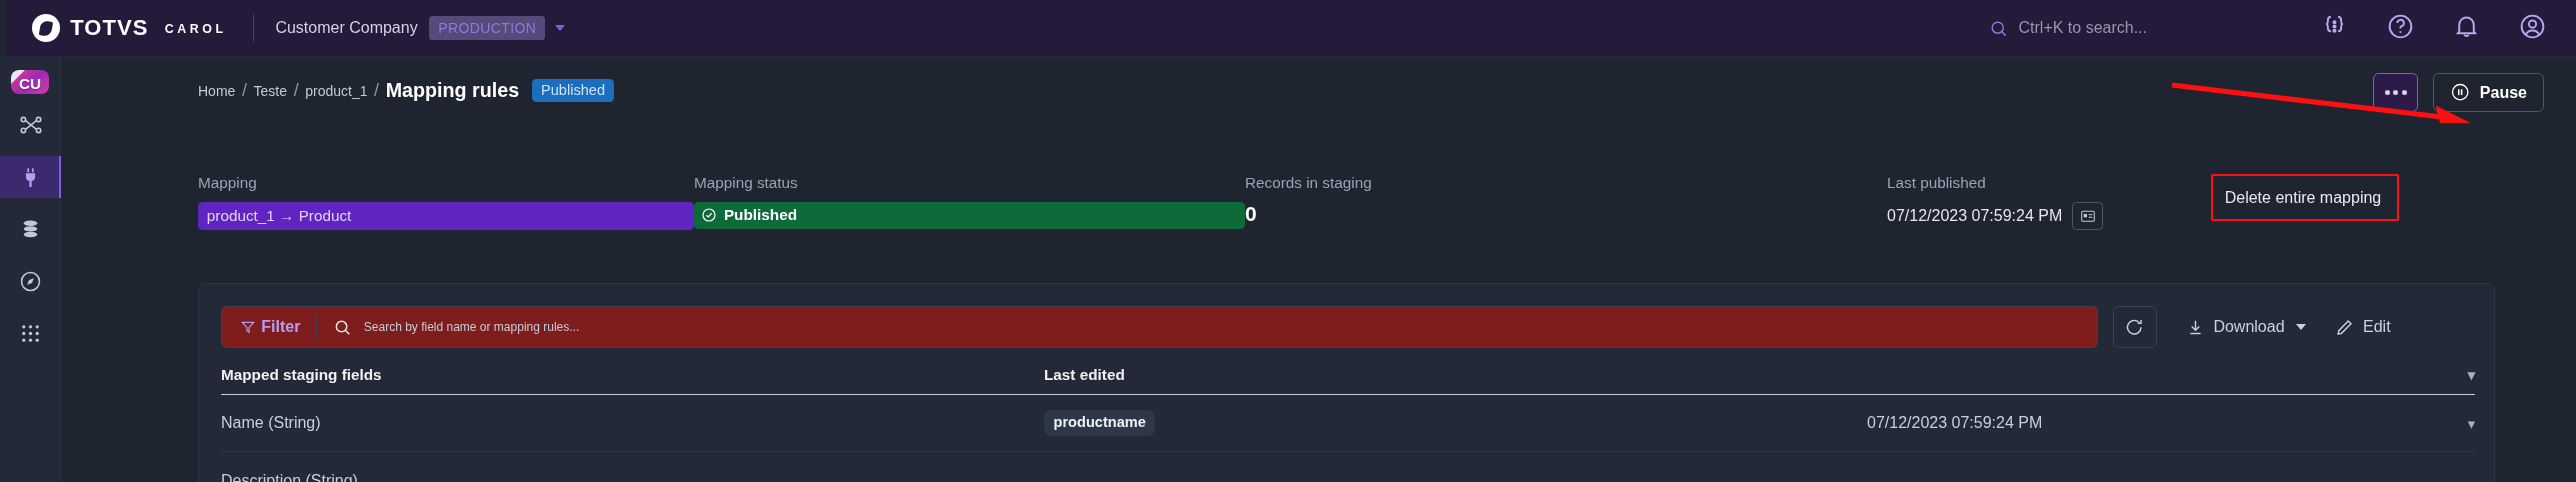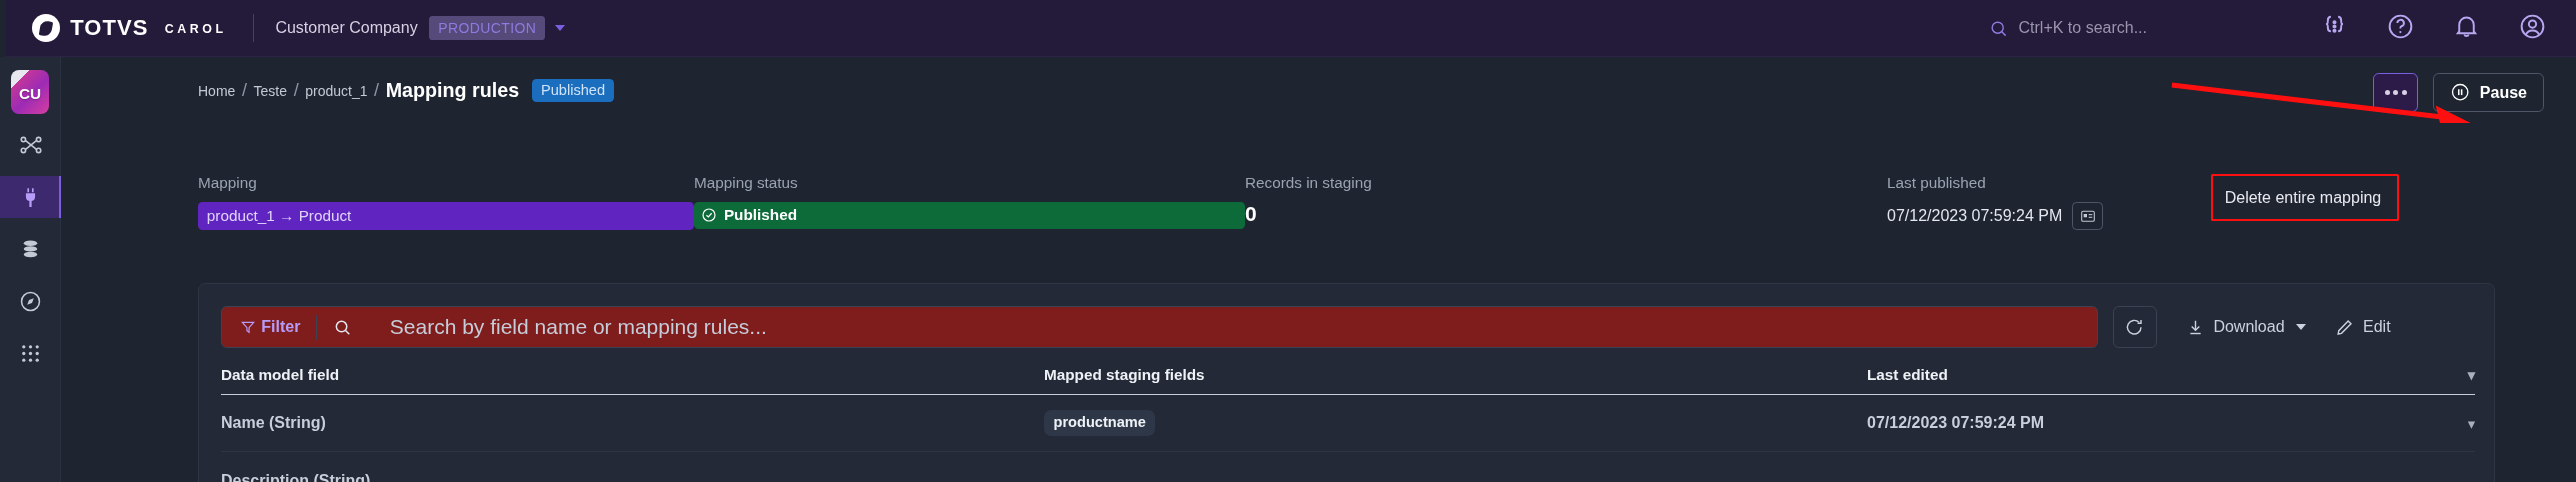--- a/index.html
+++ b/index.html
@@ -57,21 +57,21 @@
   .tb-icon { width: 32px; height: 32px; margin-left: 34px; position: relative; }
   .tb-icon svg { display: block; }
 
   
   .rail {
     position: absolute; top: 57px; left: 0; width: 61px; height: 426px;
     background: #232936;
     border-right: 0.7px solid #2b3240;
   }
   .rail-logo {
-    width: 38px; height: 44px; margin: 13px auto 0; border-radius: 8px;
+    width: 38px; height: 24px; margin: 13px auto 0; border-radius: 8px;
     background: linear-gradient(135deg,#e8e8f0 0%,#e8e8f0 22%,#c2369a 23%,#9d2bb5 55%,#d63ea0 100%);
     position: relative; overflow: hidden;
     display: flex; align-items: center; justify-content: center;
   }
   .rail-logo span {
     color: #ffffff; font-size: 15.3px; font-weight: bold; letter-spacing: 0px;
     margin-top: 4.4px; text-shadow: 0 0.7px 1.5px rgba(0,0,0,.3);
   }
   .rail-item {
     width: 61px; height: 42px; display: flex; align-items: center; justify-content: center;
@@ -153,42 +153,42 @@
     display: flex; align-items: center; background: #7f1d1d;
   }
   .filter-btn {
     display: flex; align-items: center; gap: 5.8px; padding: 0 16px 0 17.5px;
     color: #b79cf7; font-size: 16px; font-weight: bold; height: 42px;
   }
   .filter-div { width: 0.7px; height: 25px; background: #3a4253; }
   .search-inner { display: flex; align-items: center; gap: 11.7px; padding-left: 16px; flex: 1; }
   .search-inner input {
     background: transparent; border: none; outline: none; flex: 1;
-    color: #c6ccd8; font-size: 21px; font-family: "Liberation Sans", sans-serif; margin-left: 26px;
+    color: #c6ccd8; font-size: 12px; font-family: "Liberation Sans", sans-serif;
   }
   .search-inner input::placeholder { color: #c6ccd8; }
   .btn-refresh {
     width: 44px; height: 42px; margin-left: 14.6px; border: 0.7px solid #3a4253; border-radius: 5.8px;
     display: flex; align-items: center; justify-content: center;
   }
   .tb-action {
     display: flex; align-items: center; gap: 8.8px; margin-left: 29px;
     color: #ccd2dd; font-size: 16px;
   }
 
   
   .tbl { position: absolute; top: 82px; left: 22px; width: 2254px; }
   .thead { display: flex; align-items: flex-end; padding-bottom: 10.2px; border-bottom: 1.5px solid #c8cfda; }
   .th { color: #eef1f6; font-size: 15.3px; font-weight: bold; }
   .c1 { width: 823px; }
   .c2 { width: 823px; }
   .c3 { flex: 1; }
   .c4 { width: 44px; text-align: right; }
   .trow { display: flex; align-items: center; height: 57px; border-bottom: 0.7px solid #2e3645; }
-  .cell { color: #c9cfda; font-size: 16px; font-weight: bold; }
+  .cell { color: #c9cfda; font-size: 16px; }
   .chip-staging {
     background: #2e3747; color: #eef1f6; font-size: 14.6px; font-weight: bold;
     padding: 4.4px 9.5px 5.8px; border-radius: 7px; display: inline-block;
   }
   .chev { color: #a8b0be; font-size: 14.6px; }
 </style>
 </head>
 <body>
 
 <div class="app">
@@ -414,21 +414,20 @@
         <div class="tb-action">
           <svg width="19" height="19" viewBox="0 0 24 24" fill="none" stroke="#ccd2dd" stroke-width="1.8">
             <path d="M16.6 3.8 20.2 7.4 8.2 19.4 4 20.2 4.8 16z"></path>
           </svg>
           <span>Edit</span>
         </div>
       </div>
 
       <div class="tbl">
         <div class="thead">
-          <div class="th c1">Data model field</div>
           <div class="th c2">Mapped staging fields</div>
           <div class="th c3">Last edited</div>
           <div class="th c4">
             <span class="chev">▾</span>
           </div>
         </div>
 
         <div class="trow">
           <div class="cell c1">Name (String)</div>
           <div class="c2">

